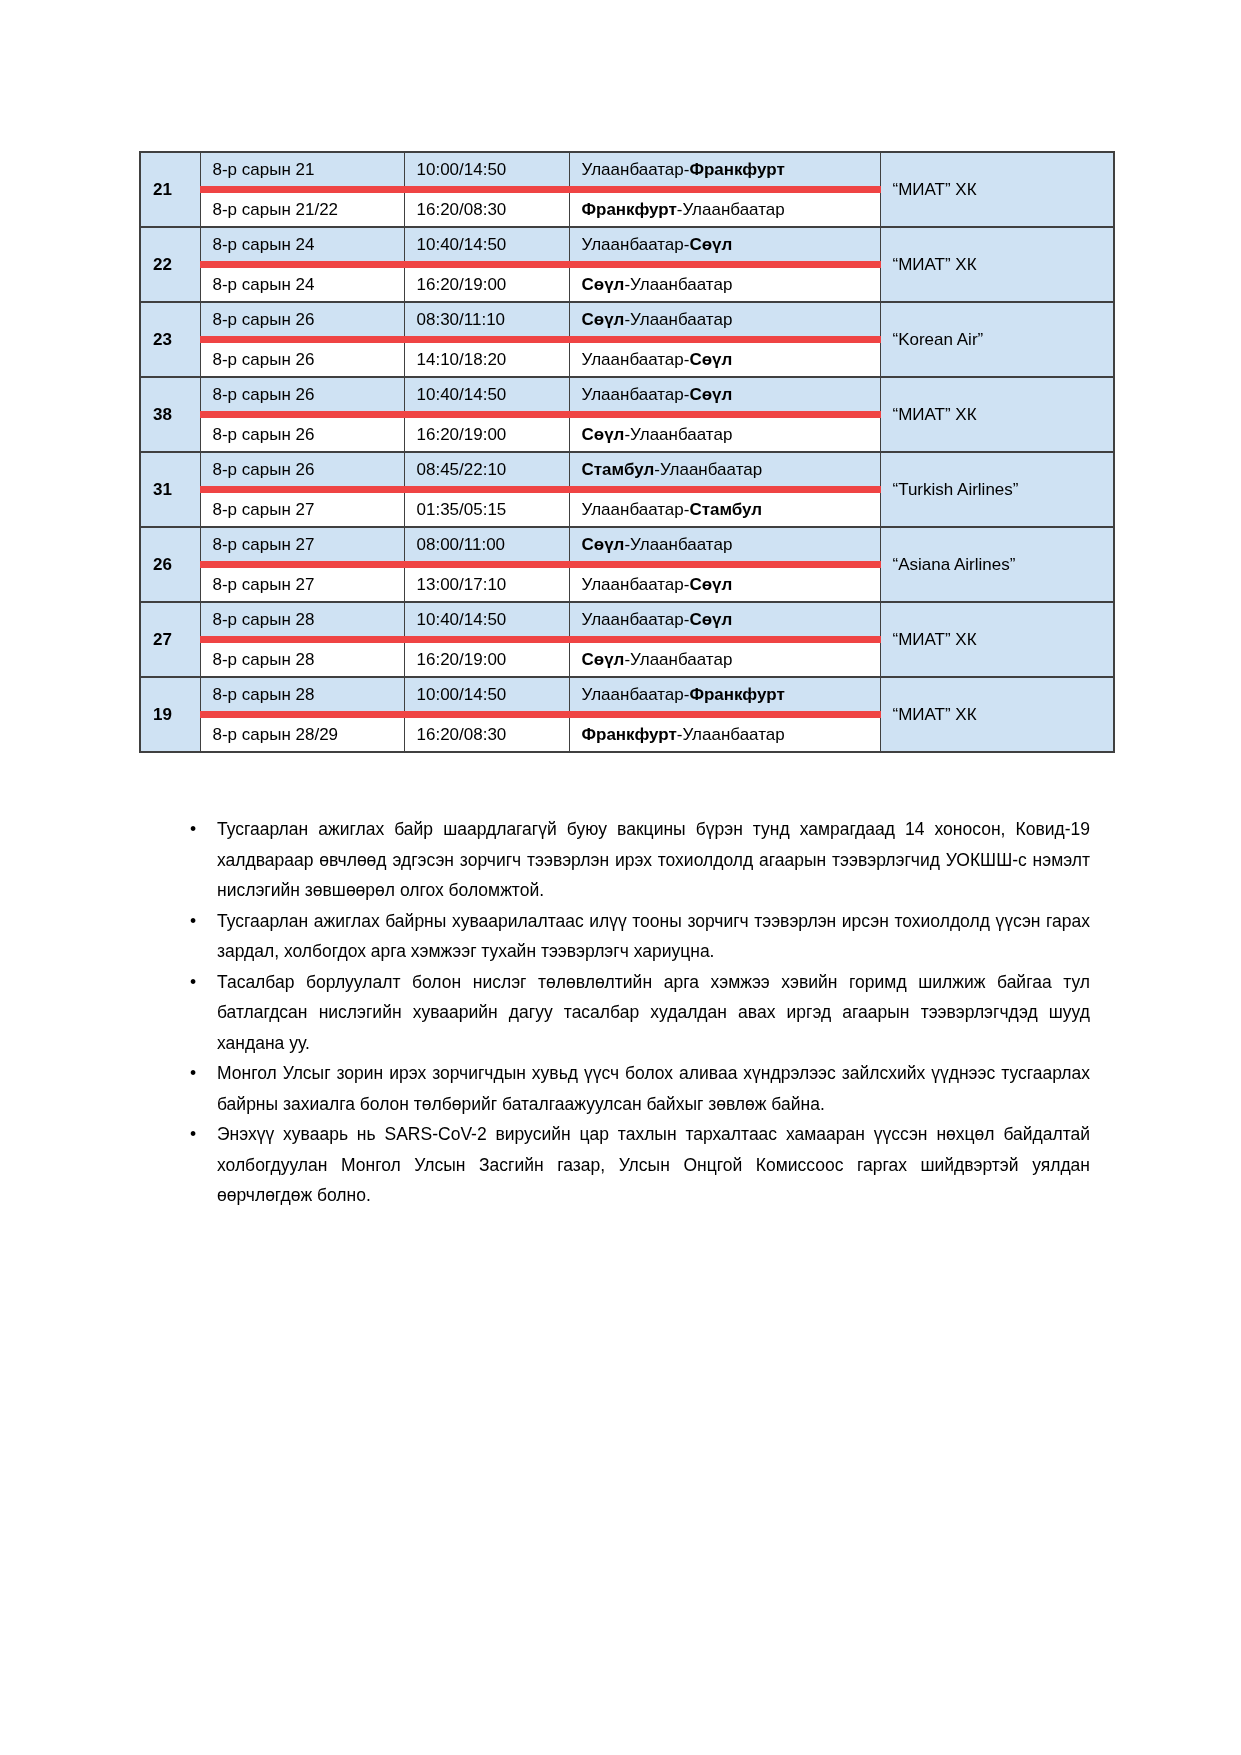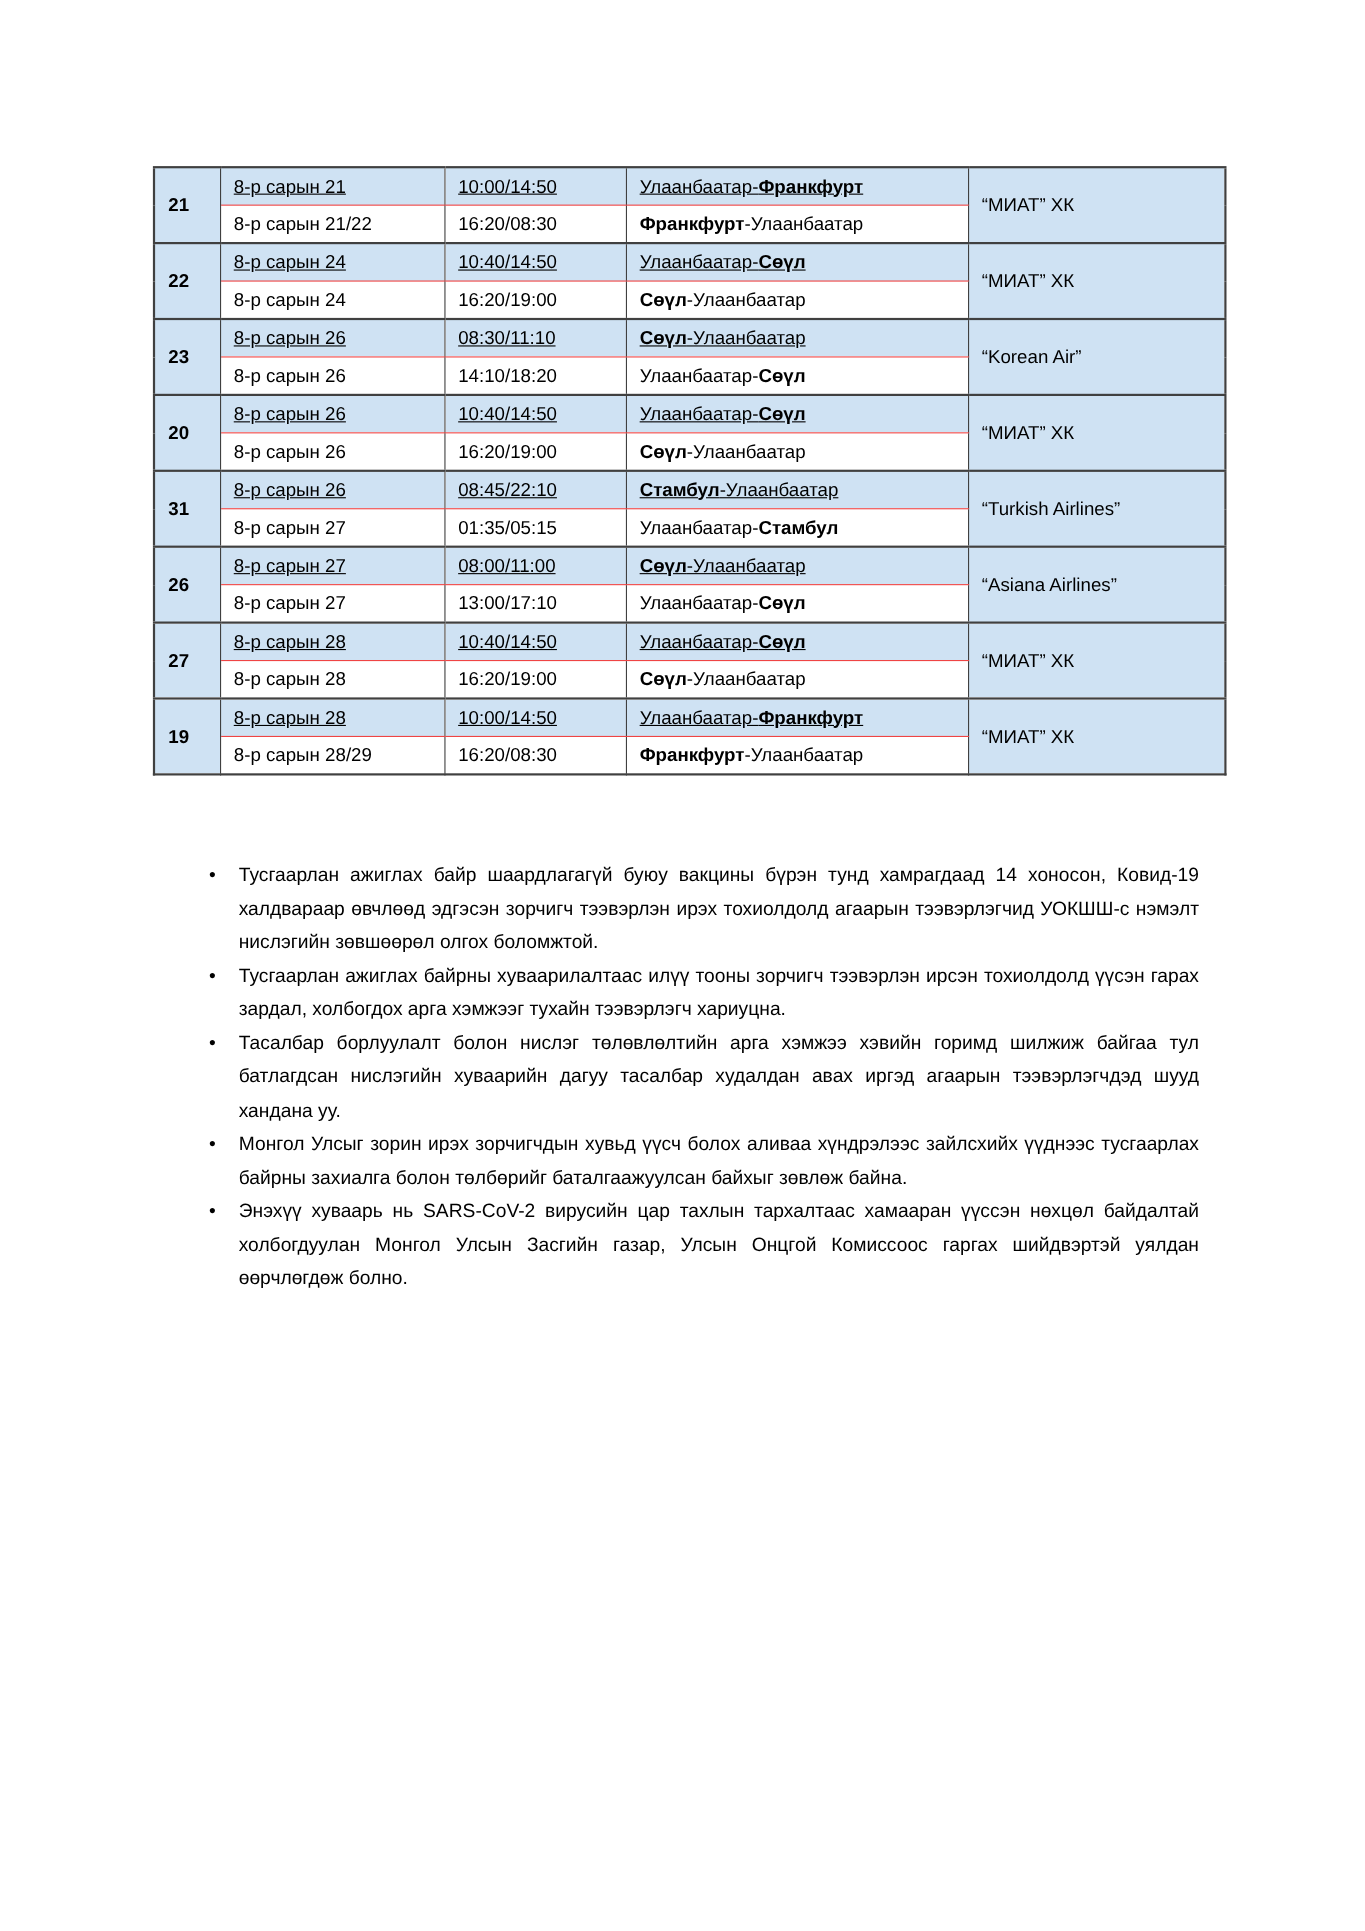--- a/index.html
+++ b/index.html
@@ -24,21 +24,21 @@
   table.schedule td{
     border:1px solid #404040;
     padding:0 0 0 12px;
     vertical-align:middle;
     height:33px;
     overflow:hidden;
     white-space:nowrap;
   }
   table.schedule{border:2px solid #404040;}
   tr.group-first td{border-top:2px solid #404040;}
-  tr.group-first td.sep{border-bottom:1px solid #ef4444;text-decoration:underline;}
+  tr.group-first td.sep{border-bottom:7px solid #ef4444;}
   td.hl{background:#cfe2f3;}
   td.num{
     text-align:left;
     font-weight:bold;
     padding:0;
   }
   td.route b{font-weight:bold;}
   td.airline{padding-left:12px;}
 
   
@@ -46,21 +46,21 @@
     position:absolute;left:138px;top:694px;width:953px;
     margin:0;
     font-size:17.5px;
     line-height:29px;
     font-style:italic;
     text-align:justify;
   }
 
   
   ul.bullets{
-    position:absolute;left:217px;top:780px;width:873px;
+    position:absolute;left:217px;top:814px;width:873px;
     margin:0;padding:0;
   }
   ul.bullets li{
     list-style:none;
     position:relative;
     text-align:justify;
     font-size:17.5px;
     line-height:30.5px;
     margin:0;
   }
@@ -115,21 +115,21 @@
           <td class="hl sep">08:30/11:10</td>
           <td class="route hl sep"><span></span><b>Сөүл</b><span>-Улаанбаатар</span></td>
           <td class="airline hl" rowspan="2">“Korean Air”</td>
         </tr>
         <tr>
           <td class="">8-р сарын 26</td>
           <td class="">14:10/18:20</td>
           <td class="route"><span>Улаанбаатар-</span><b>Сөүл</b><span></span></td>
         </tr>
         <tr class="group-first">
-          <td class="num hl" rowspan="2">20</td>
+          <td class="num hl" rowspan="2">38</td>
           <td class="hl sep">8-р сарын 26</td>
           <td class="hl sep">10:40/14:50</td>
           <td class="route hl sep"><span>Улаанбаатар-</span><b>Сөүл</b><span></span></td>
           <td class="airline hl" rowspan="2">“МИАТ” ХК</td>
         </tr>
         <tr>
           <td class="">8-р сарын 26</td>
           <td class="">16:20/19:00</td>
           <td class="route"><span></span><b>Сөүл</b><span>-Улаанбаатар</span></td>
         </tr>

